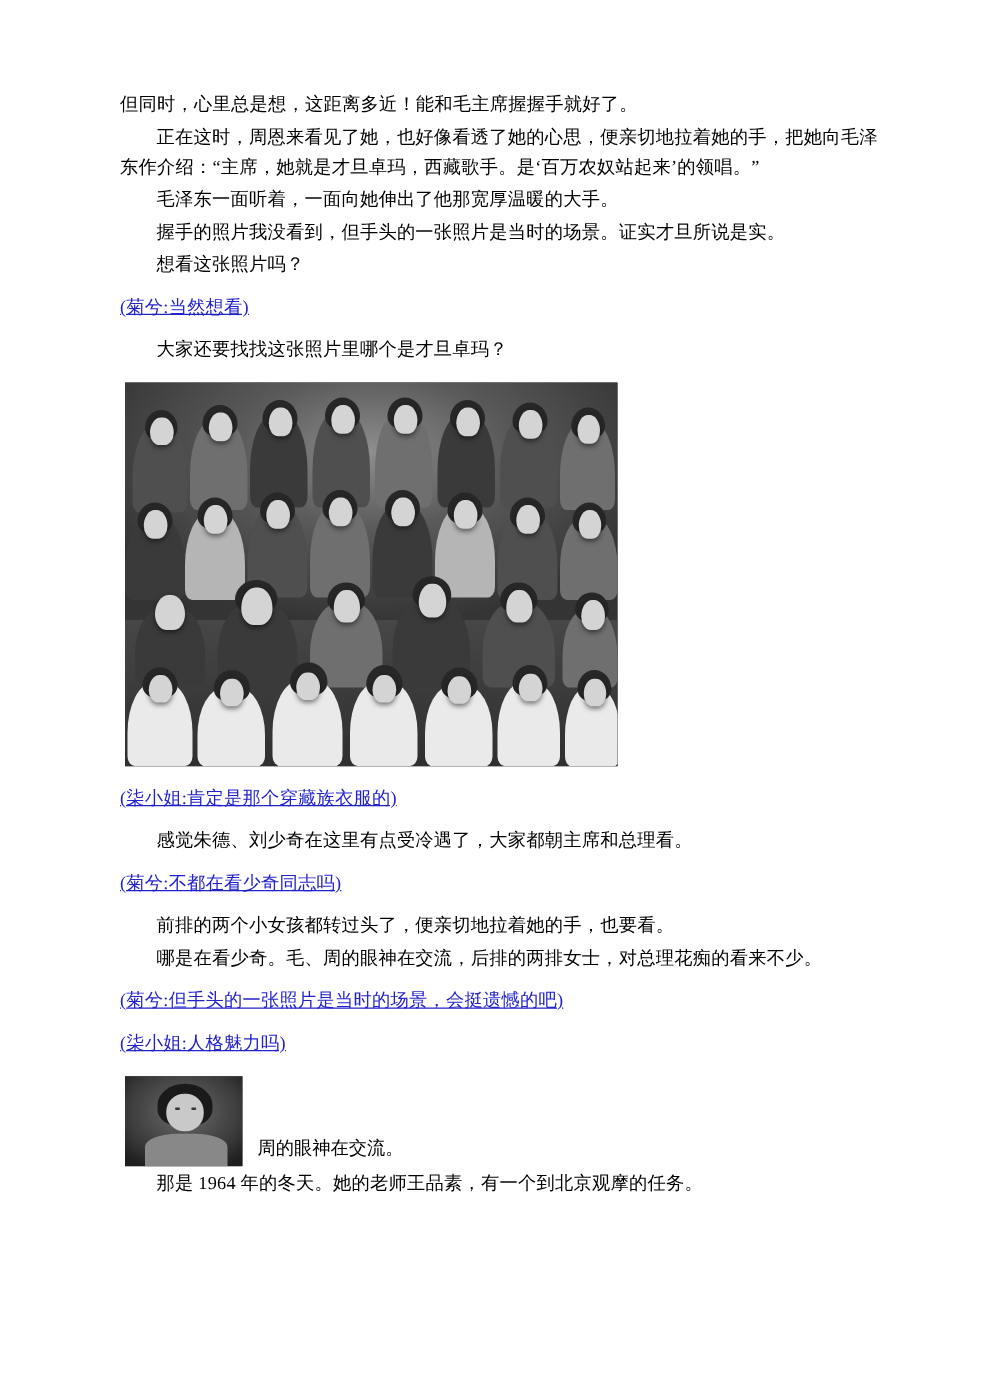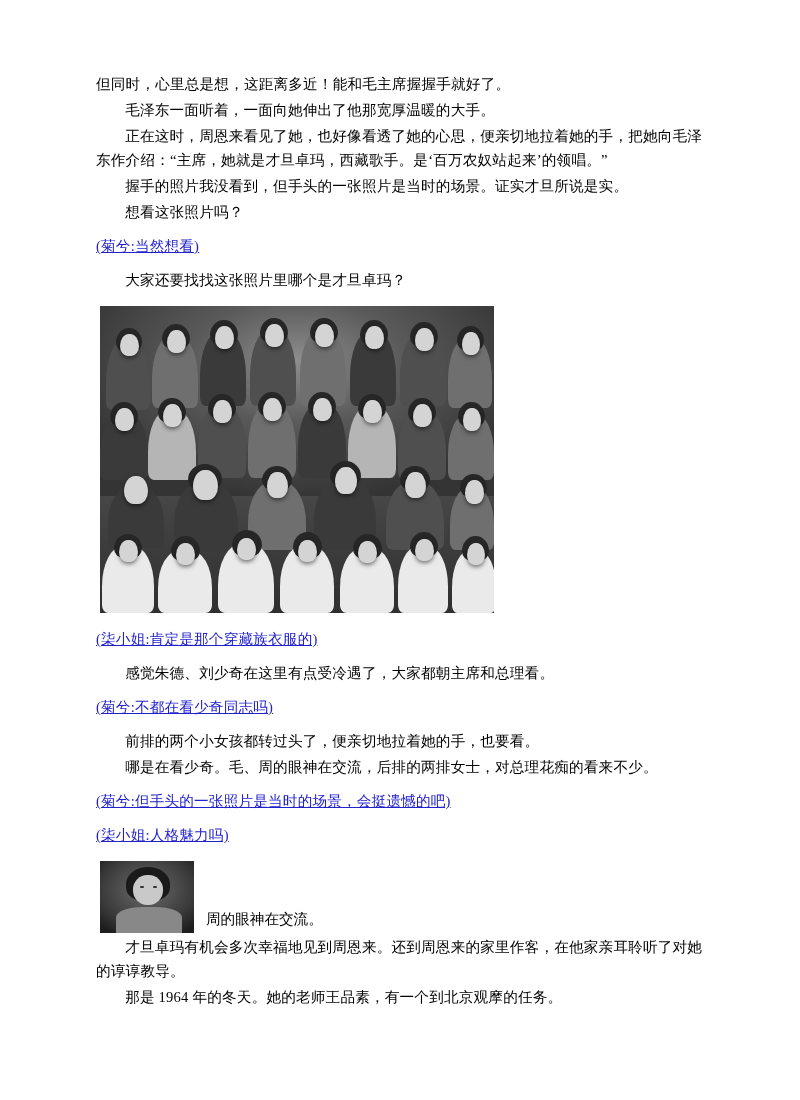--- a/index.html
+++ b/index.html
@@ -150,22 +150,22 @@
     padding-bottom: 2px;
   }
 </style>
 </head>
 <body>
 
 <div class="page">
   <div class="content">
 
     <p>但同时，心里总是想，这距离多近！能和毛主席握握手就好了。</p>
+    <p class="indent">正在这时，周恩来看见了她，也好像看透了她的心思，便亲切地拉着她的手，把她向毛泽东作介绍：“主席，她就是才旦卓玛，西藏歌手。是‘百万农奴站起来’的领唱。”</p>
     <p class="indent">毛泽东一面听着，一面向她伸出了他那宽厚温暖的大手。</p>
-    <p class="indent">正在这时，周恩来看见了她，也好像看透了她的心思，便亲切地拉着她的手，把她向毛泽东作介绍：“主席，她就是才旦卓玛，西藏歌手。是‘百万农奴站起来’的领唱。”</p>
     <p class="indent">握手的照片我没看到，但手头的一张照片是当时的场景。证实才旦所说是实。</p>
     <p class="indent">想看这张照片吗？</p>
 
     <p class="blue"><span class="u">(菊兮:当然想看)</span></p>
 
     <p class="indent">大家还要找找这张照片里哪个是才旦卓玛？</p>
 
     <div class="photo-wrap">
       <div class="photo">
         <div class="bg"></div>
@@ -307,17 +307,16 @@
         <div class="tbg"></div>
         <div class="thair"></div>
         <div class="tbody"></div>
         <div class="tface"></div>
         <div class="teye" style="left:40px; top:25px;"></div>
         <div class="teye" style="left:53px; top:25px;"></div>
       </div>
       <div class="thumb-caption">周的眼神在交流。</div>
     </div>
 
-    <p class="indent">才旦卓玛有机会多次幸福地见到周恩来。还到周恩来的家里作客，在他家亲耳聆听了对她的谆谆教导。</p>
     <p class="indent">那是 1964 年的冬天。她的老师王品素，有一个到北京观摩的任务。</p>
 
   </div>
 </div>
 
 </body></html>

